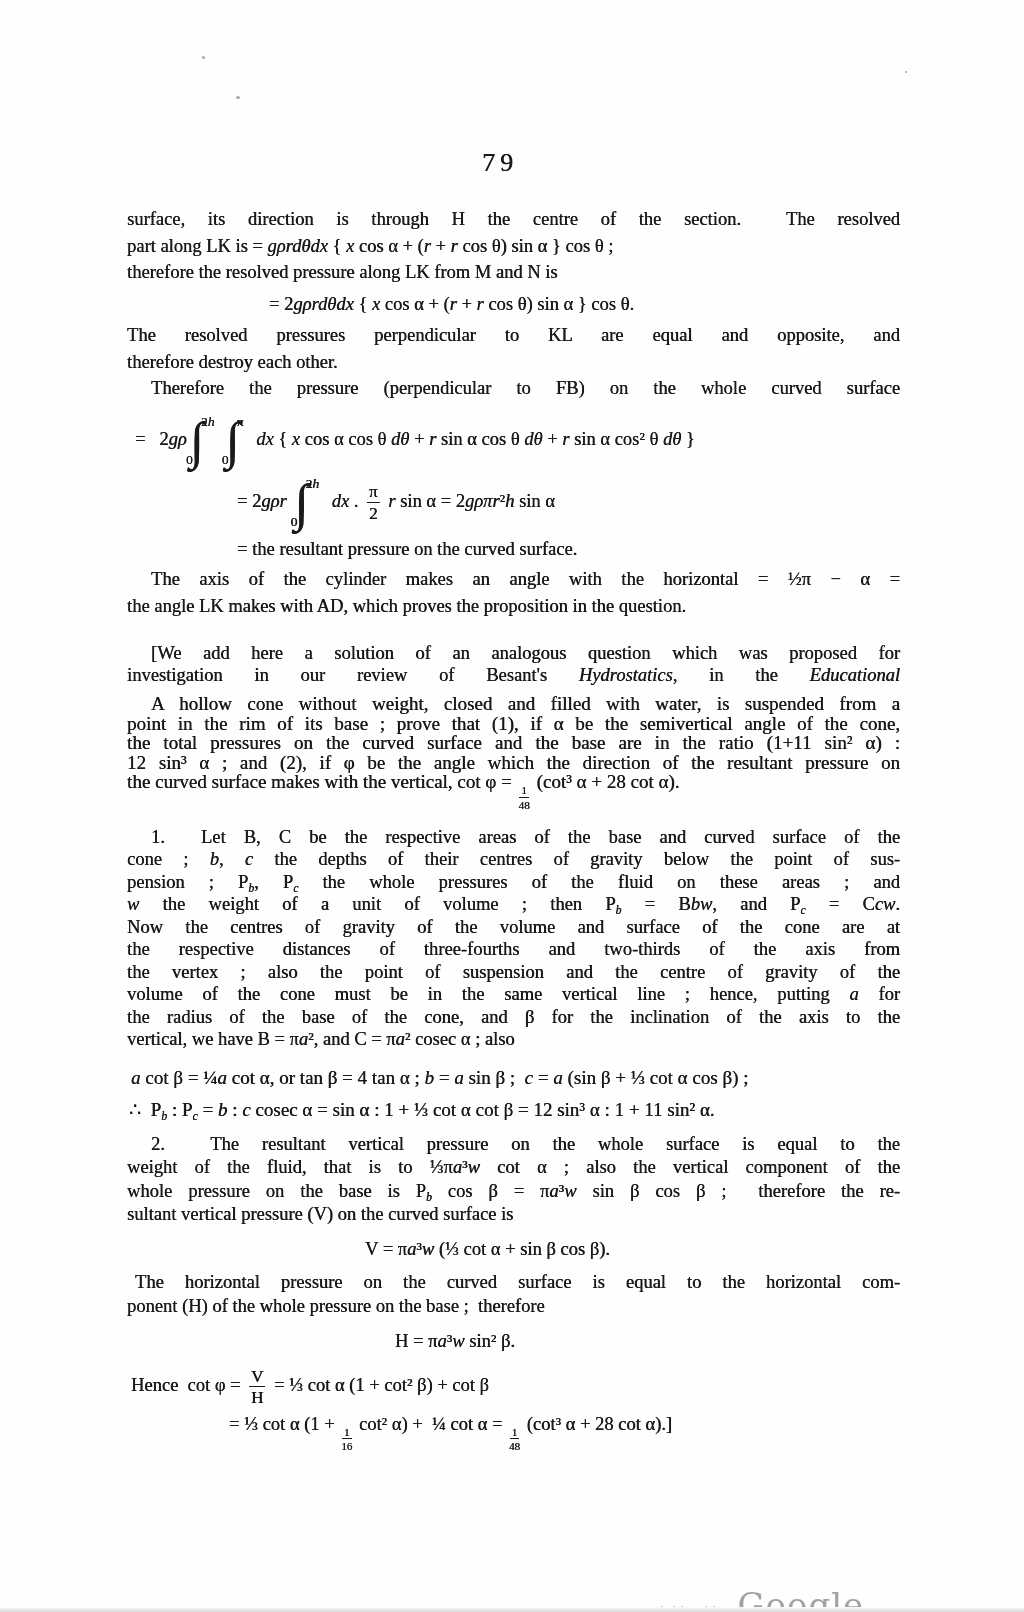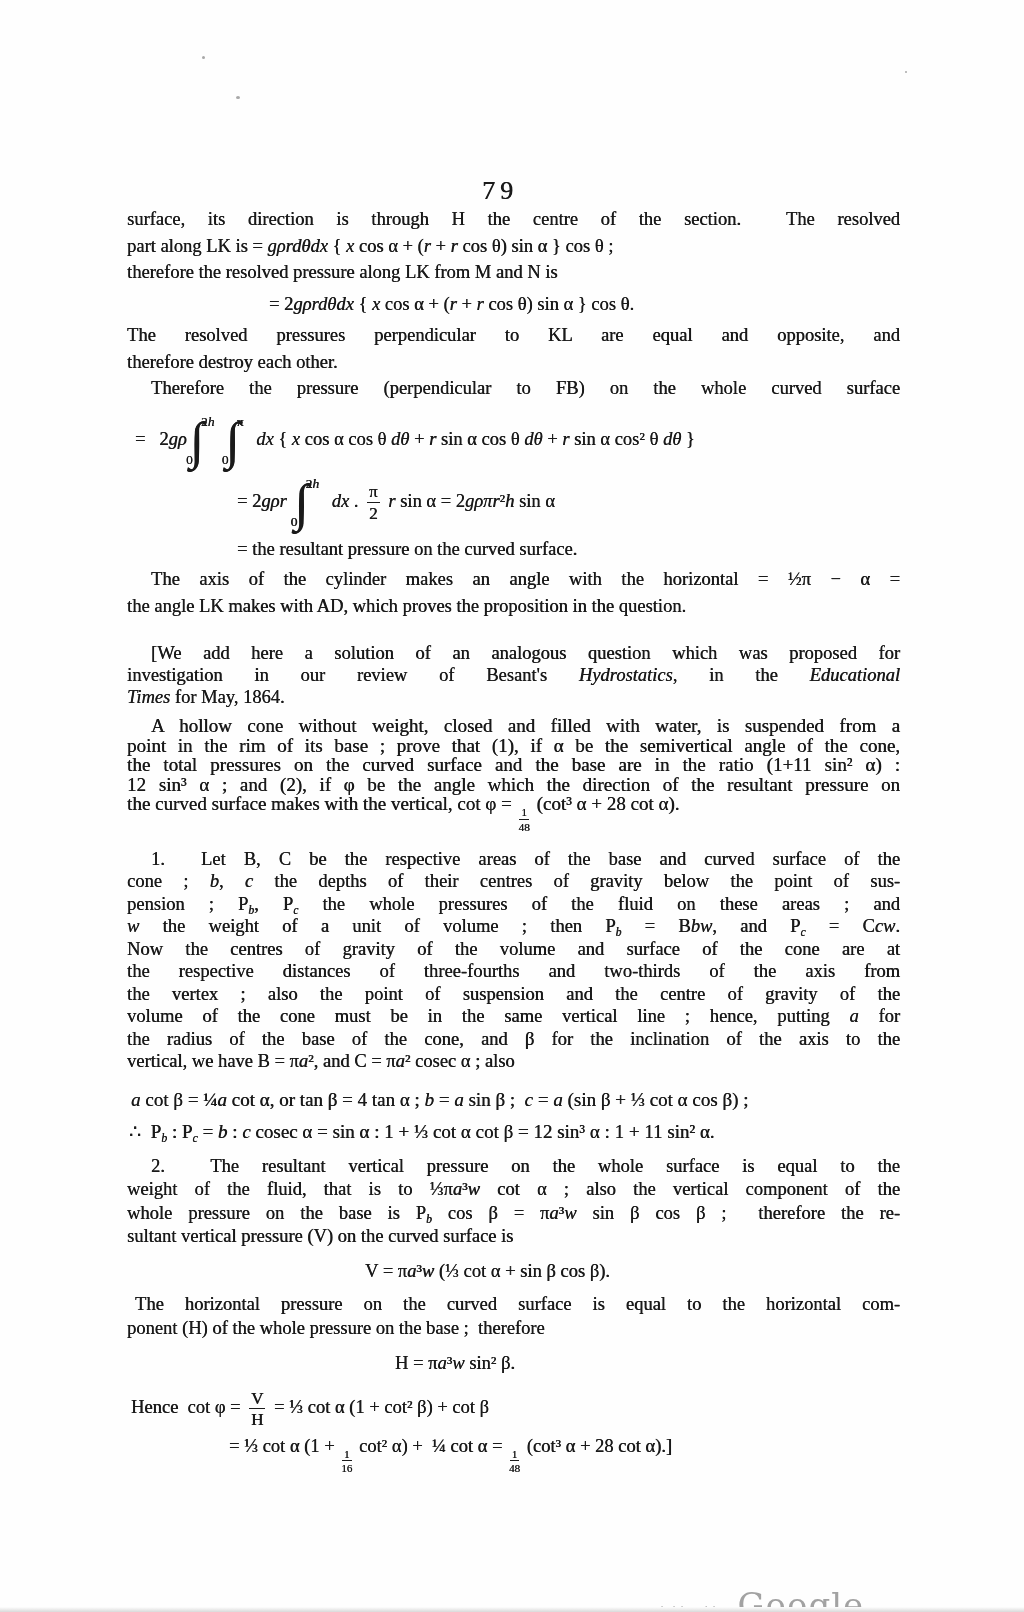--- a/index.html
+++ b/index.html
@@ -16,21 +16,20 @@
     background:var(--paper);
     overflow:hidden;
     font-family:"Liberation Serif","DejaVu Serif",serif;
     color:var(--ink);
   }
   .pagenum{
     position:absolute;top:148px;left:0;width:1000px;
     text-align:center;
     font-size:26px;letter-spacing:5px;
     text-shadow:0.4px 0 0 currentColor;
-    margin-top:28px;
   }
   .body{
     position:absolute;left:127px;top:206px;width:773px;
     font-size:18.5px;line-height:26.5px;
     text-shadow:0.35px 0 0 currentColor;
   }
   .ln{
     box-sizing:border-box;width:773px;
     text-align:justify;text-align-last:justify;
   }
@@ -142,21 +141,20 @@
           </span>
         </span> <i>dx</i> . <span class="frac big">
           <span class="fn">π</span>
           <span class="fd">2</span>
         </span> <i>r</i> sin α = 2<i>gρπr</i>²<i>h</i> sin α</div>
     <div class="eq eq10">= the resultant pressure on the curved surface.</div>
     <div class="ln ind">The axis of the cylinder makes an angle with the horizontal = ½π − α =</div>
     <div class="ln last">the angle LK makes with AD, which proves the proposition in the question.</div>
     <div class="ln ind s2 g23">[We add here a solution of an analogous question which was proposed for</div>
     <div class="ln s2">investigation in our review of Besant's <i>Hydrostatics</i>, in the <i>Educational</i></div>
-    <div class="ln s2 last"><i>Times</i> for May, 1864.</div>
     <div class="sm ind g8">A hollow cone without weight, closed and filled with water, is suspended from a</div>
     <div class="sm">point in the rim of its base ; prove that (1), if α be the semivertical angle of the cone,</div>
     <div class="sm">the total pressures on the curved surface and the base are in the ratio (1+11 sin² α) :</div>
     <div class="sm">12 sin³ α ; and (2), if φ be the angle which the direction of the resultant pressure on</div>
     <div class="sm last">the curved surface makes with the vertical, cot φ = <span class="frac">
           <span class="fn">1</span>
           <span class="fd">48</span>
         </span> (cot³ α + 28 cot α).</div>
     <div class="ln s3 ind g14">1.&nbsp; Let B, C be the respective areas of the base and curved surface of the</div>
     <div class="ln s3">cone ; <i>b</i>, <i>c</i> the depths of their centres of gravity below the point of sus-</div>

